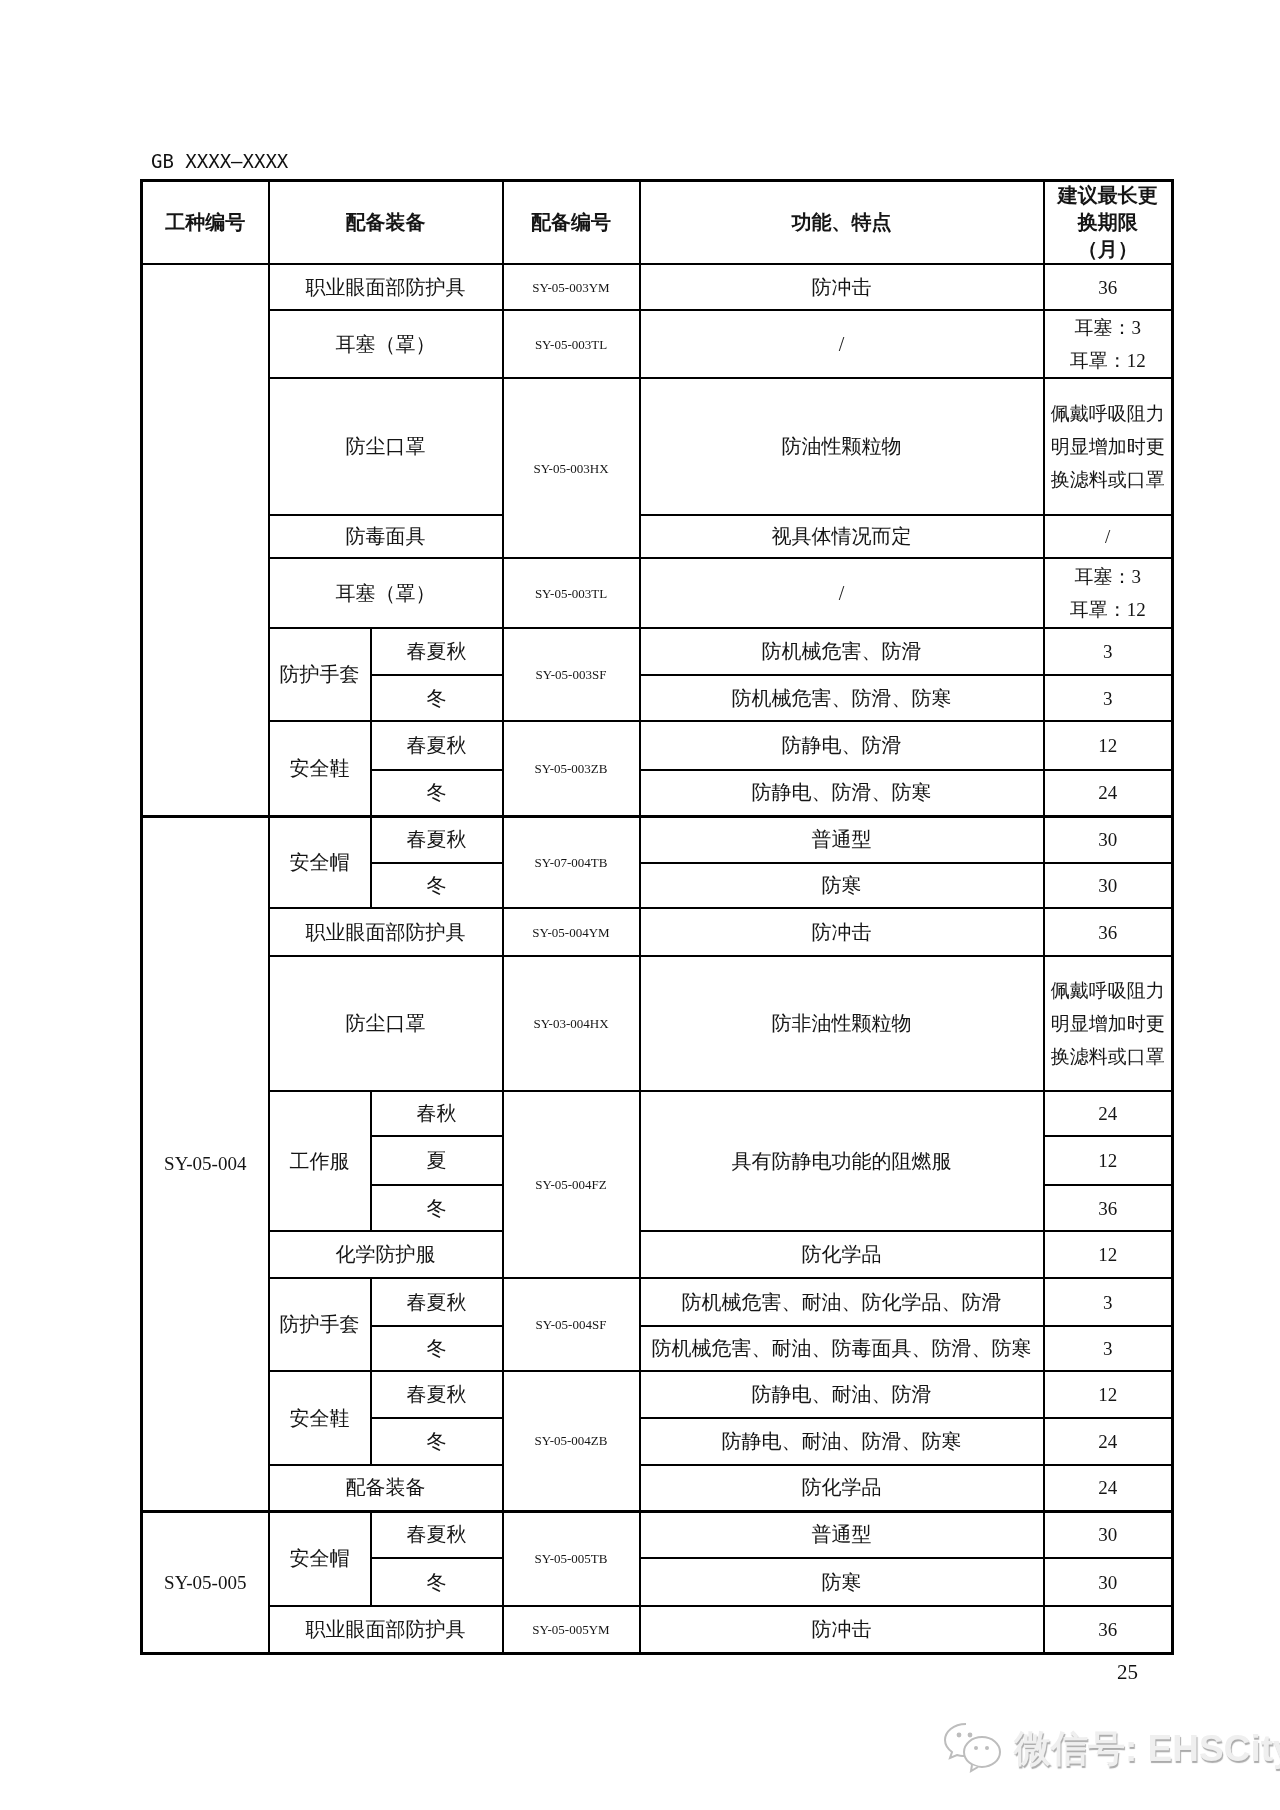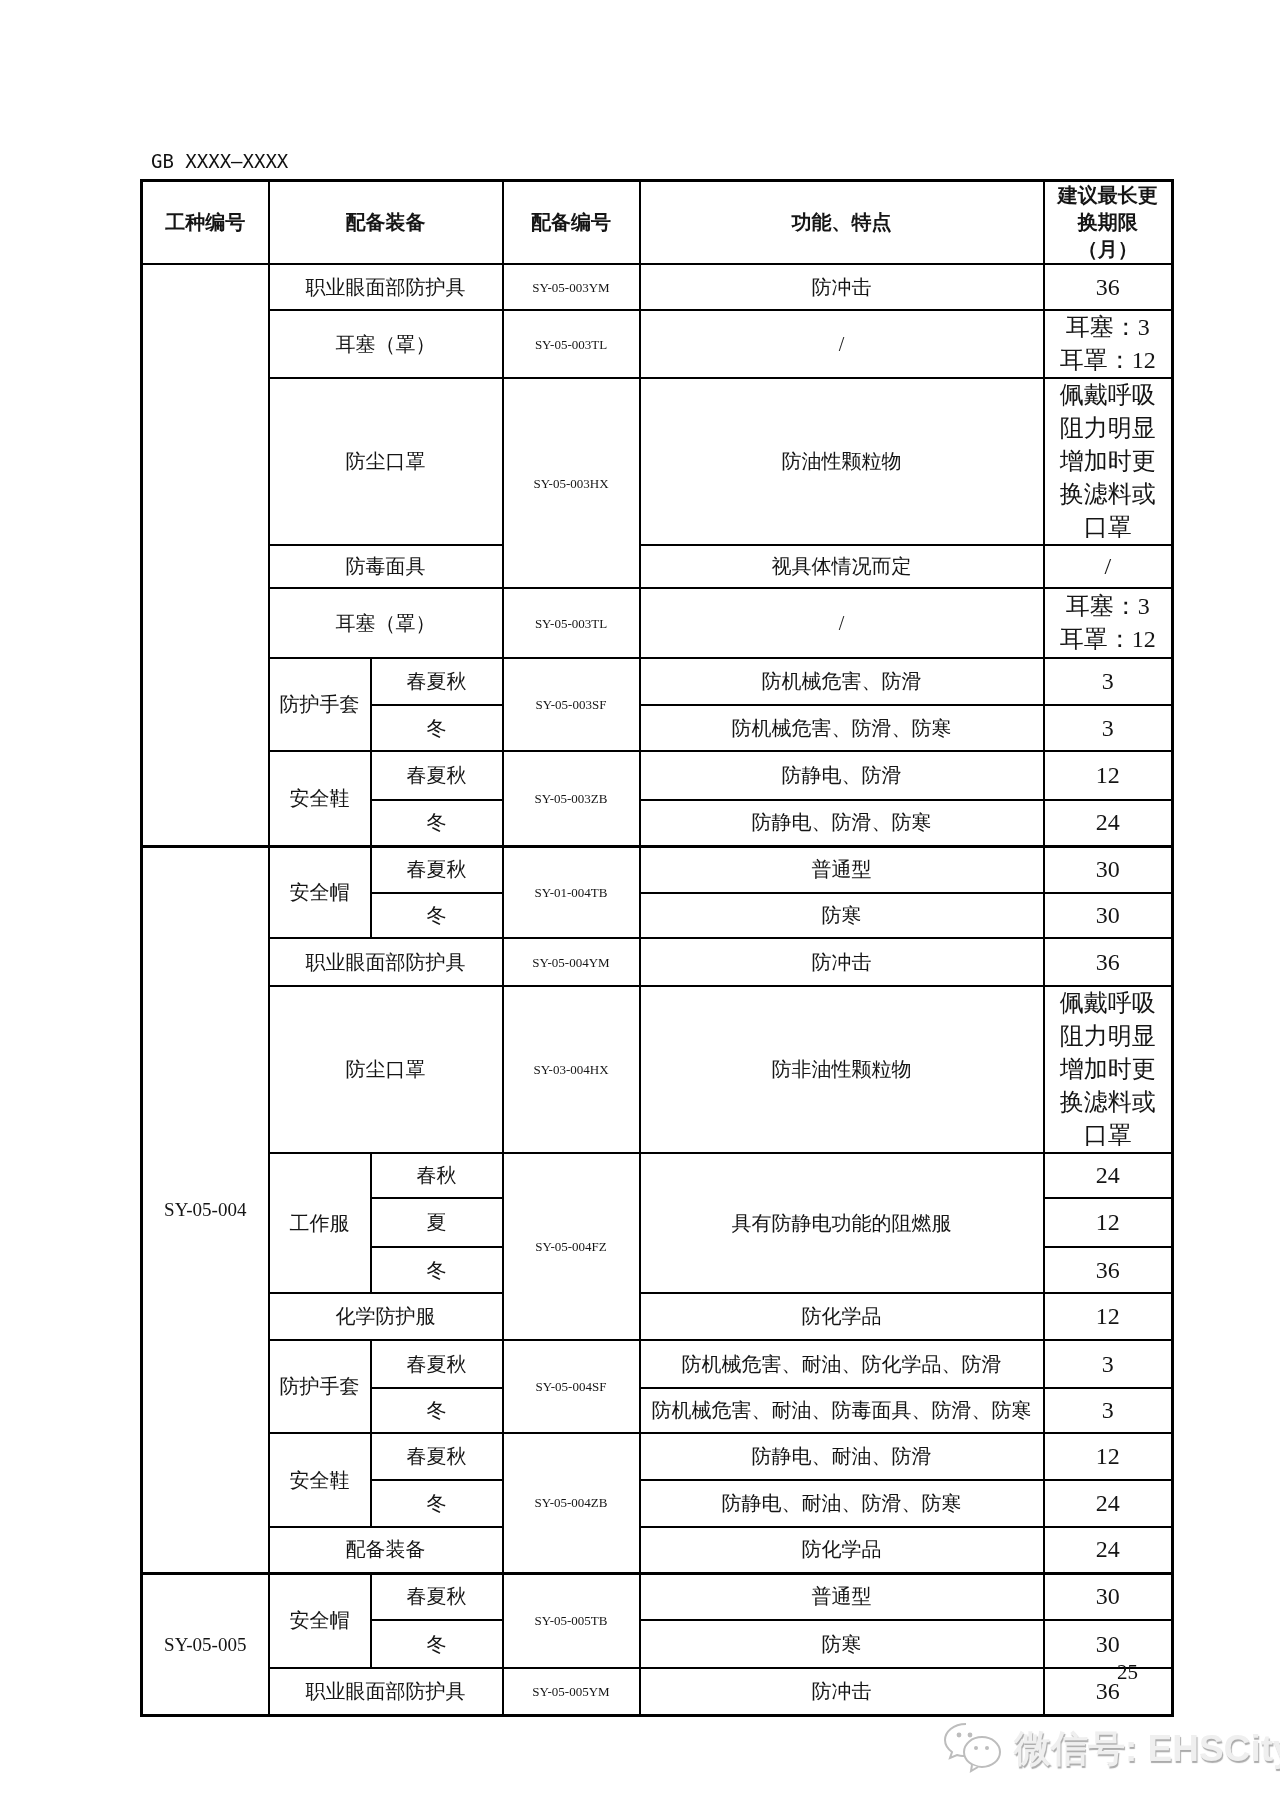--- a/index.html
+++ b/index.html
@@ -26,21 +26,21 @@
     overflow:hidden;
   }
   table.ppe{border:3px solid #000;}
   table.ppe thead th{
     font-family:"Liberation Sans","DejaVu Sans",sans-serif;
     font-weight:bold;font-size:20px;line-height:27px;
     height:66px;
   }
   tr.group-start td{border-top:3px solid #000;}
   td.c-func{text-align:left;padding-left:11px;padding-right:8px;}
-  td.c-val{padding:0 13px;font-size:24px;}
+  td.c-val{padding:0 13px;font-size:19px;}
   td.c-code{font-size:13px;letter-spacing:0;}
   td.c-job{font-size:19px;}
   .page-number{
     position:absolute;left:1117px;top:1660px;
     font-size:21px;font-family:"Liberation Serif","DejaVu Serif",serif;
   }
   .watermark{
     position:absolute;left:942px;top:1718px;width:306px;height:62px;
     display:flex;align-items:center;gap:10px;
     user-select:none;
@@ -132,21 +132,21 @@
       </tr>
       <tr style="height: 46px;">
         <td class="c-season">冬</td>
         <td class="c-func">防静电、防滑、防寒</td>
         <td class="c-val">24</td>
       </tr>
       <tr class="group-start" style="height: 47px;">
         <td rowspan="13" class="c-job">SY-05-004</td>
         <td rowspan="2" class="c-name">安全帽</td>
         <td class="c-season">春夏秋</td>
-        <td rowspan="2" class="c-code">SY-01-004TB</td>
+        <td rowspan="2" class="c-code">SY-07-004TB</td>
         <td class="c-func">普通型</td>
         <td class="c-val">30</td>
       </tr>
       <tr style="height: 45px;">
         <td class="c-season">冬</td>
         <td class="c-func">防寒</td>
         <td class="c-val">30</td>
       </tr>
       <tr style="height: 48px;">
         <td colspan="2" class="c-equip">职业眼面部防护具</td>

